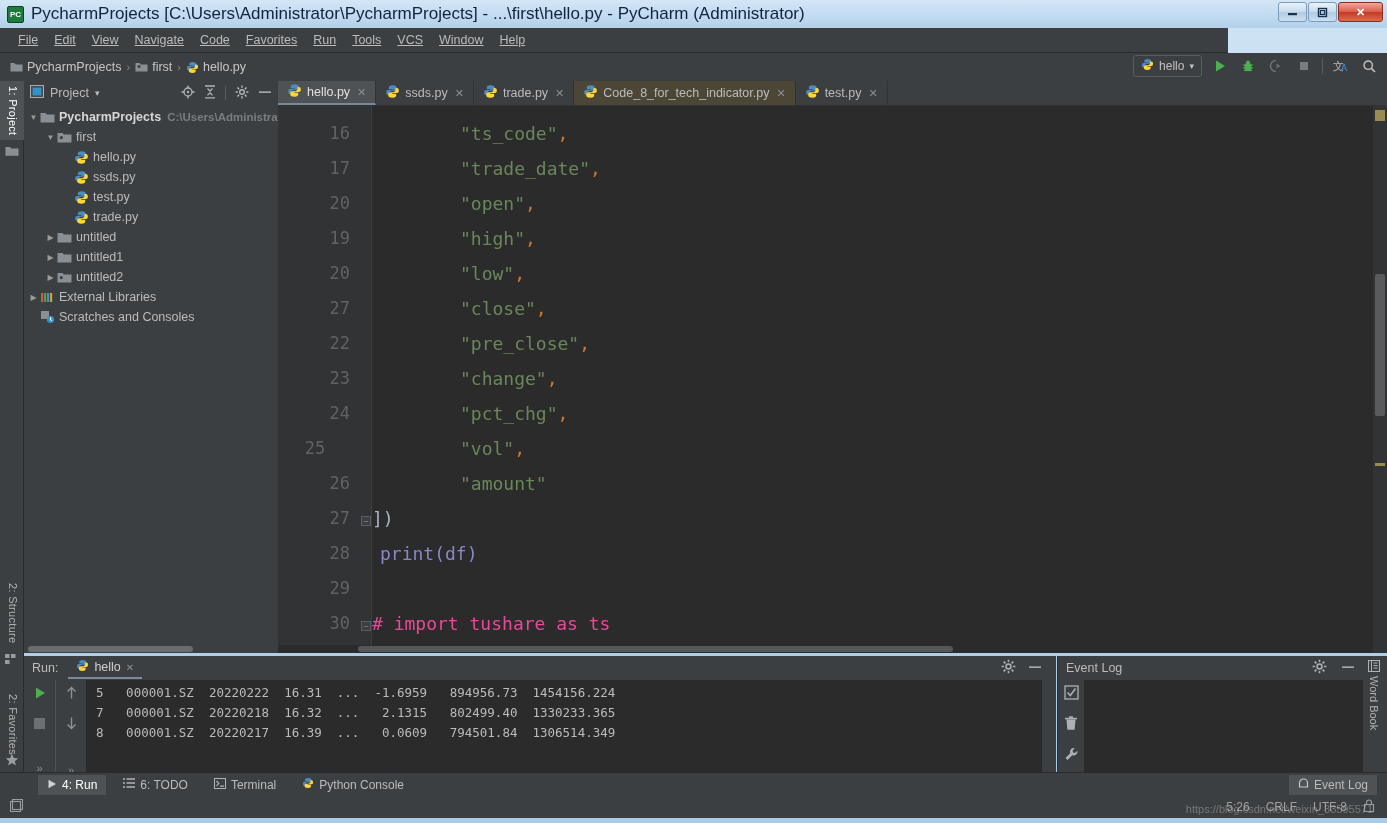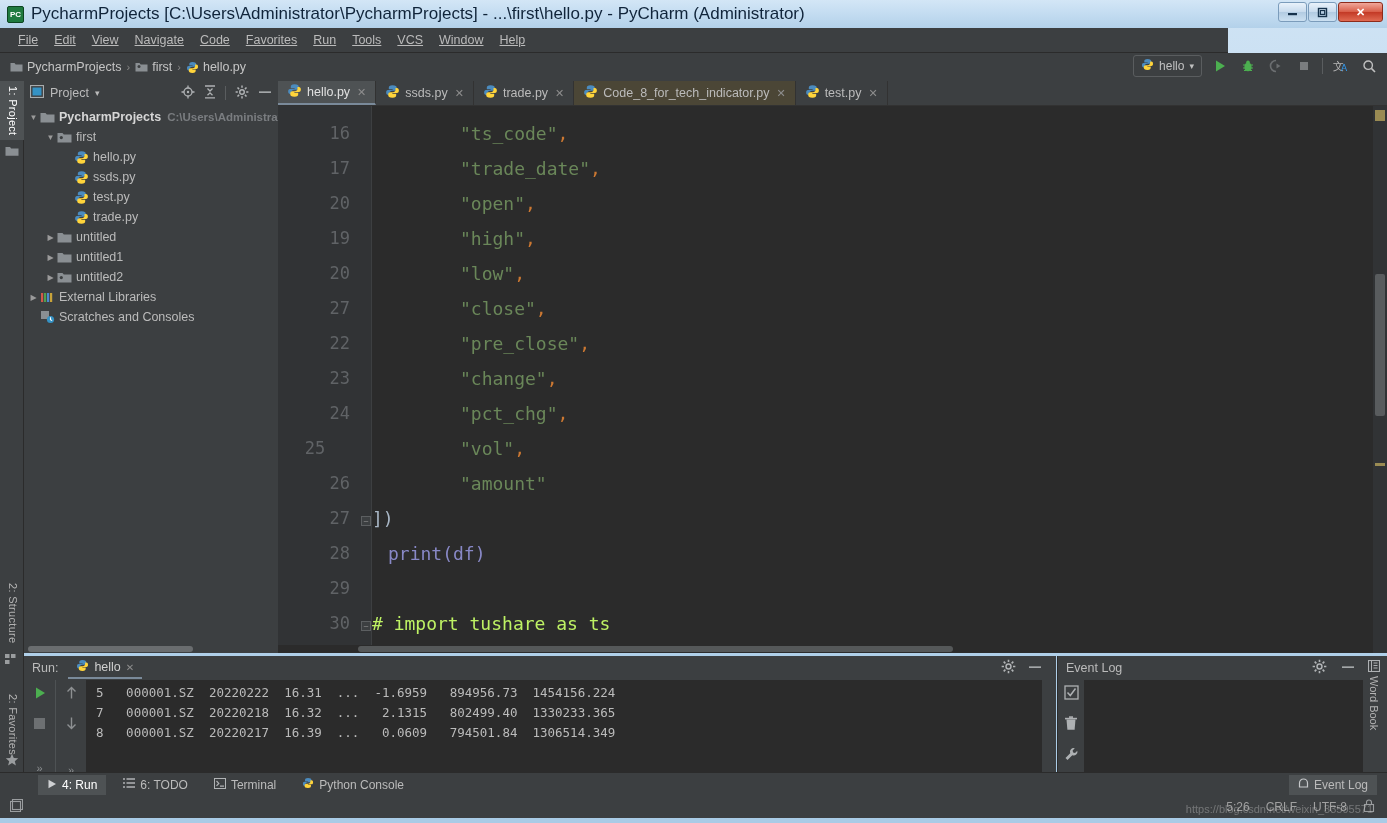--- a/index.html
+++ b/index.html
@@ -156,21 +156,21 @@
     font-family: "DejaVu Sans Mono", monospace;
   }
   .cline {
     position: absolute; left: 0; font-size: 18px;
     font-family: "DejaVu Sans Mono", monospace; white-space: pre;
   }
   .s-str { color: #6a8759; }
   .s-com { color: #cc7832; }
   .s-kw  { color: #8888c6; }
   .s-pl  { color: #a9b7c6; }
-  .s-cmt { color: #bef264; margin-top: 32px; }
+  .s-cmt { color: #ec4899; margin-top: 32px; }
   .fold-marker {
     position: absolute; left: 83px; width: 10px; height: 10px;
     border: 1px solid #5c5f61; background: #3c3f41; color: #a0a0a0;
     font-size: 8px; line-height: 8px; text-align: center;
   }
   .partial-top {
     position: absolute; left: 94px; top: 0; height: 16px; overflow: hidden;
     font-size: 18px; font-family: "DejaVu Sans Mono", monospace; white-space: pre;
   }
   .ed-hscroll {
@@ -662,21 +662,21 @@
         <div class="cline" style="top: 87px; left: 88px;"><span class="s-str">"open"</span><span class="s-com">,</span></div>
         <div class="cline" style="top: 122px; left: 88px;"><span class="s-str">"high"</span><span class="s-com">,</span></div>
         <div class="cline" style="top: 157px; left: 88px;"><span class="s-str">"low"</span><span class="s-com">,</span></div>
         <div class="cline" style="top: 192px; left: 88px;"><span class="s-str">"close"</span><span class="s-com">,</span></div>
         <div class="cline" style="top: 227px; left: 88px;"><span class="s-str">"pre_close"</span><span class="s-com">,</span></div>
         <div class="cline" style="top: 262px; left: 88px;"><span class="s-str">"change"</span><span class="s-com">,</span></div>
         <div class="cline" style="top: 297px; left: 88px;"><span class="s-str">"pct_chg"</span><span class="s-com">,</span></div>
         <div class="cline" style="top: 332px; left: 88px;"><span class="s-str">"vol"</span><span class="s-com">,</span></div>
         <div class="cline" style="top: 367px; left: 88px;"><span class="s-str">"amount"</span></div>
         <div class="cline" style="top: 402px; left: 0px;"><span class="s-pl">])</span></div>
-        <div class="cline" style="top: 437px; left: 16px;"><span class="s-kw">print(df)</span></div>
+        <div class="cline" style="top: 437px; left: 8px;"><span class="s-kw">print(df)</span></div>
         <div class="cline" style="top: 472px; left: 0px;">&nbsp;</div>
         <div class="cline" style="top: 507px; left: 0px;"><span class="s-cmt"># import tushare as ts</span></div>
       </div>
     <div class="ed-vscroll">
       <div class="marker-y" style="top:4px; width:10px; height:11px;"></div>
       <div class="thumb"></div>
       <div class="marker-y" style="top:357px; width:10px; height:3px;"></div>
     </div>
   </div>
   <div class="ed-hscroll">

